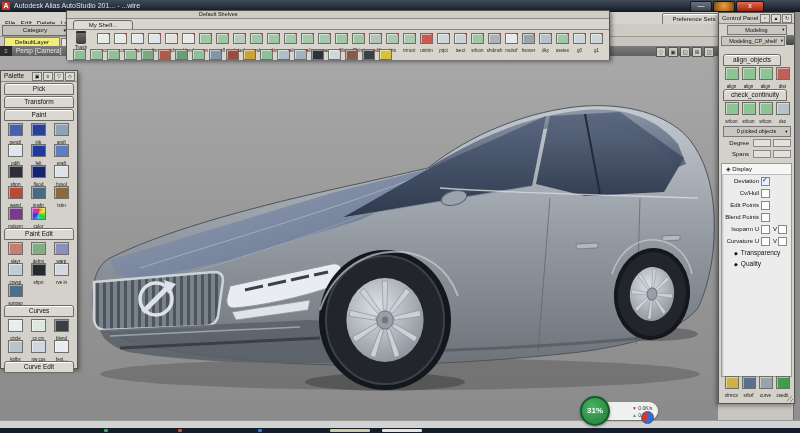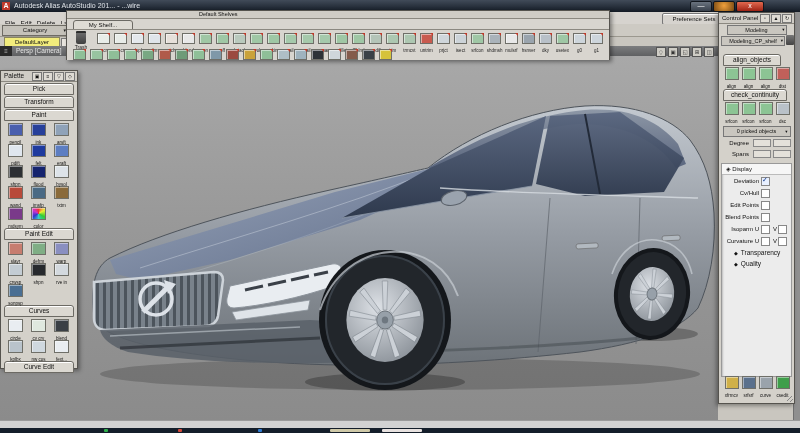--- a/index.html
+++ b/index.html
@@ -857,14 +857,26 @@
 
         <span class="ccell">
           <span class="swatch" style="background: rgb(63, 158, 74);"></span>
           <span class="lbl">csedit</span>
         </span>
 
     </div>
     <div class="grip"></div>
   </div>
 
+  <div class="netov">
+    <div class="net-pill">
+      <div class="net-line" style="top:3px;">
+        <span class="dn">▼</span> <span>0.0K/s</span>
+      </div>
+      <div class="net-line" style="top:10px;">
+        <span class="up">▲</span> <span>0.0K/s</span>
+      </div>
+      <div class="net-app"></div>
+    </div>
+    <div class="net-circle">31%</div>
+  </div>
 
 </div>
 
 </body></html>

